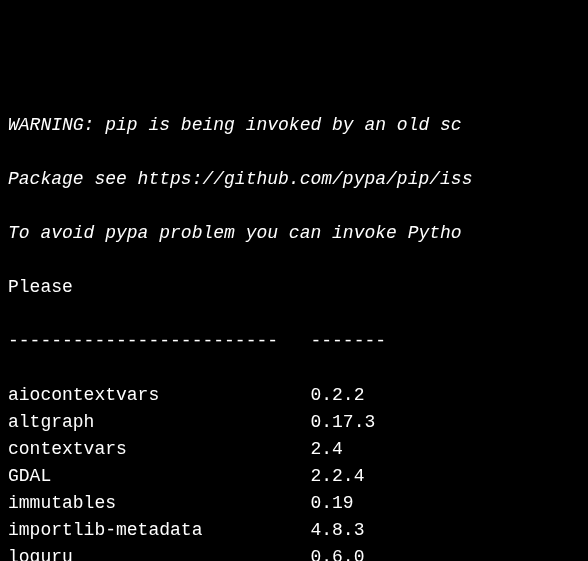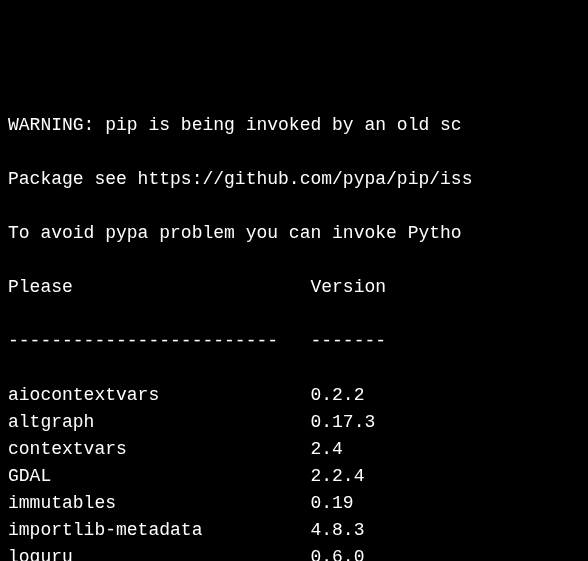--- a/index.html
+++ b/index.html
@@ -14,38 +14,39 @@
       font-size: 18px;
       line-height: 1.5;
       width: 588px;
       height: 561px;
       overflow: hidden;
       padding: 4px 4px 4px 8px;
       white-space: pre;
     }
     .term-line {
       display: block;
+      font-style: italic;
     }
     .pkg-row {
       display: flex;
     }
     .pkg-name {
       display: inline-block;
       width: 28ch;
     }
     .pkg-version {
       display: inline-block;
     }
   </style>
 </head>
 <body>
 
 
 
 <div class="term-line">WARNING: pip is being invoked by an old sc</div>
 <div class="term-line">Package see https://github.com/pypa/pip/iss</div>
 <div class="term-line">To avoid pypa problem you can invoke Pytho</div>
-<div class="pkg-row"><span class="pkg-name">Please</span><span class="pkg-version">Version</span></div>
+<div class="pkg-row"><span class="pkg-name">Please</span></div>
 <div class="pkg-row"><span class="pkg-name">-------------------------</span><span class="pkg-version">-------</span></div>
 <div id="pkg-list"><div class="pkg-row"><span class="pkg-name">aiocontextvars</span><span class="pkg-version">0.2.2</span></div><div class="pkg-row"><span class="pkg-name">altgraph</span><span class="pkg-version">0.17.3</span></div><div class="pkg-row"><span class="pkg-name">contextvars</span><span class="pkg-version">2.4</span></div><div class="pkg-row"><span class="pkg-name">GDAL</span><span class="pkg-version">2.2.4</span></div><div class="pkg-row"><span class="pkg-name">immutables</span><span class="pkg-version">0.19</span></div><div class="pkg-row"><span class="pkg-name">importlib-metadata</span><span class="pkg-version">4.8.3</span></div><div class="pkg-row"><span class="pkg-name">loguru</span><span class="pkg-version">0.6.0</span></div></div>
 
 
 
 
 </body></html>

